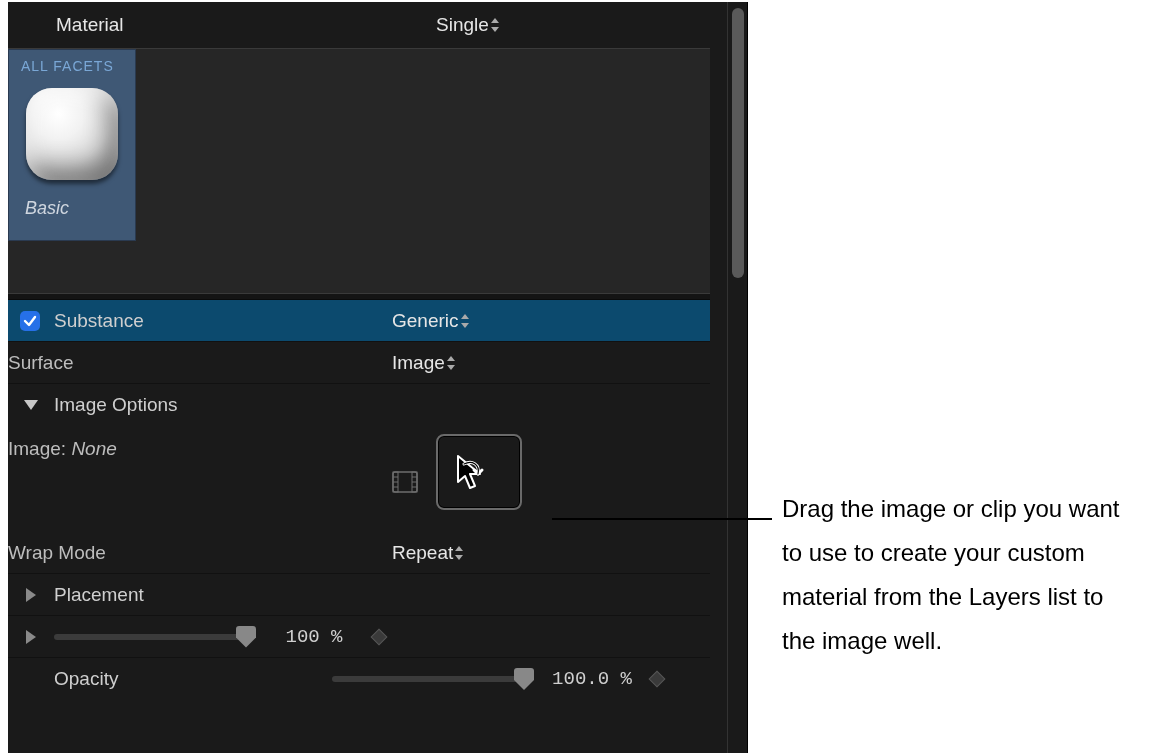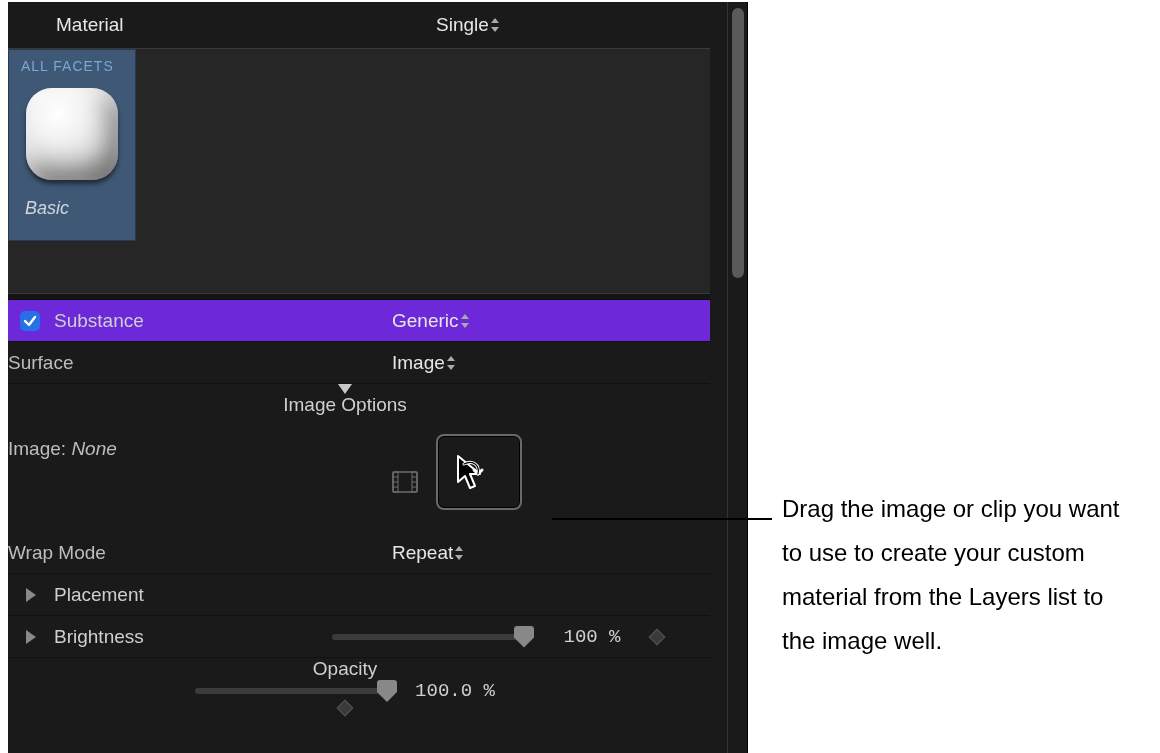--- a/index.html
+++ b/index.html
@@ -42,21 +42,21 @@
   .row .far-right { width:50px; display:flex; justify-content:center; align-items:center; }
   .tri { width:0; height:0; }
   .tri-right { border-top:7px solid transparent; border-bottom:7px solid transparent; border-left:10px solid #8a8a8a; }
   .tri-down { border-left:7px solid transparent; border-right:7px solid transparent; border-top:10px solid #c8c8c8; }
   .chev-down { display:inline-block; }
   .chev-down svg { display:block; }
   .checkbox {
     width:20px; height:20px; border-radius:5px; background:#2670e8; display:flex; align-items:center; justify-content:center; margin-left:12px;
   }
   .checkbox svg { display:block; }
-  .row.selected { background:#6d28d9; }
+  .row.selected { background:#0c4a6e; }
   .sub { }
   .sub .lbl { color:#bdbdbd; }
   .imgrow { height:92px; align-items:flex-start; padding-top:10px; border-bottom:none; }
   .imgrow .lbl { padding-top:2px; }
   .image-well-wrap { position:relative; width:240px; height:80px; display:flex; align-items:flex-start; }
   .film-icon { color:#6e6e6e; margin-right:10px; margin-top:16px; }
   .drag-label { color:#6e6e6e; margin-top:18px; letter-spacing:0.5px; }
   .image-well {
     position:absolute; left:44px; top:-2px; width:86px; height:76px; border:2px solid #6a6a6a; border-radius:8px;
     background:#1a1a1a; box-shadow: inset 0 0 0 1px #000;
@@ -68,21 +68,21 @@
   }
   .slider .knob {
     position:absolute; right:-2px; top:50%; transform:translate(0,-50%);
     width:20px; height:22px; background:#888; clip-path: polygon(50% 100%, 0 55%, 0 0, 100% 0, 100% 55%);
     border-radius:3px 3px 0 0;
   }
   .valtxt { width:80px; text-align:center; color:#cfcfcf;font-family:Liberation Mono, monospace; }
   .diamond {
     width:12px; height:12px; transform:rotate(45deg); background:#3a3a3a; border:1px solid #555;
   }
-  .row.noborder { border-bottom:none;flex-direction:column; }
+  .row.noborder { border-bottom:none; }
   .spacer6 { height:6px; background:#141414; border-bottom:1px solid #0b0b0b; }
 
   
   .callout-line {
     position:absolute; left:552px; top:518px; width:220px; height:2px; background:#000;
   }
   .callout-text {
     position:absolute; left:782px; top:487px; width:360px;
     color:#000; font-size:24px; line-height:44px; font-family: -apple-system, "Helvetica Neue", Arial, sans-serif;
   }
@@ -222,21 +222,20 @@
         </div>
       <div class="lbl">Placement</div>
       <div class="right"></div>
         <div class="far-right"></div>
     </div>
 
     <div class="row slider-row">
       <div class="indent-tri">
           <span class="tri tri-right"></span>
         </div>
-      <div class="lbl">Brightness</div>
       <div class="right">
         <div class="slider">
             <div class="knob"></div>
           </div>
         <div class="valtxt"><span>100</span>&nbsp;<span>%</span></div>
       </div>
       <div class="far-right">
           <div class="diamond"></div>
         </div>
     </div>

